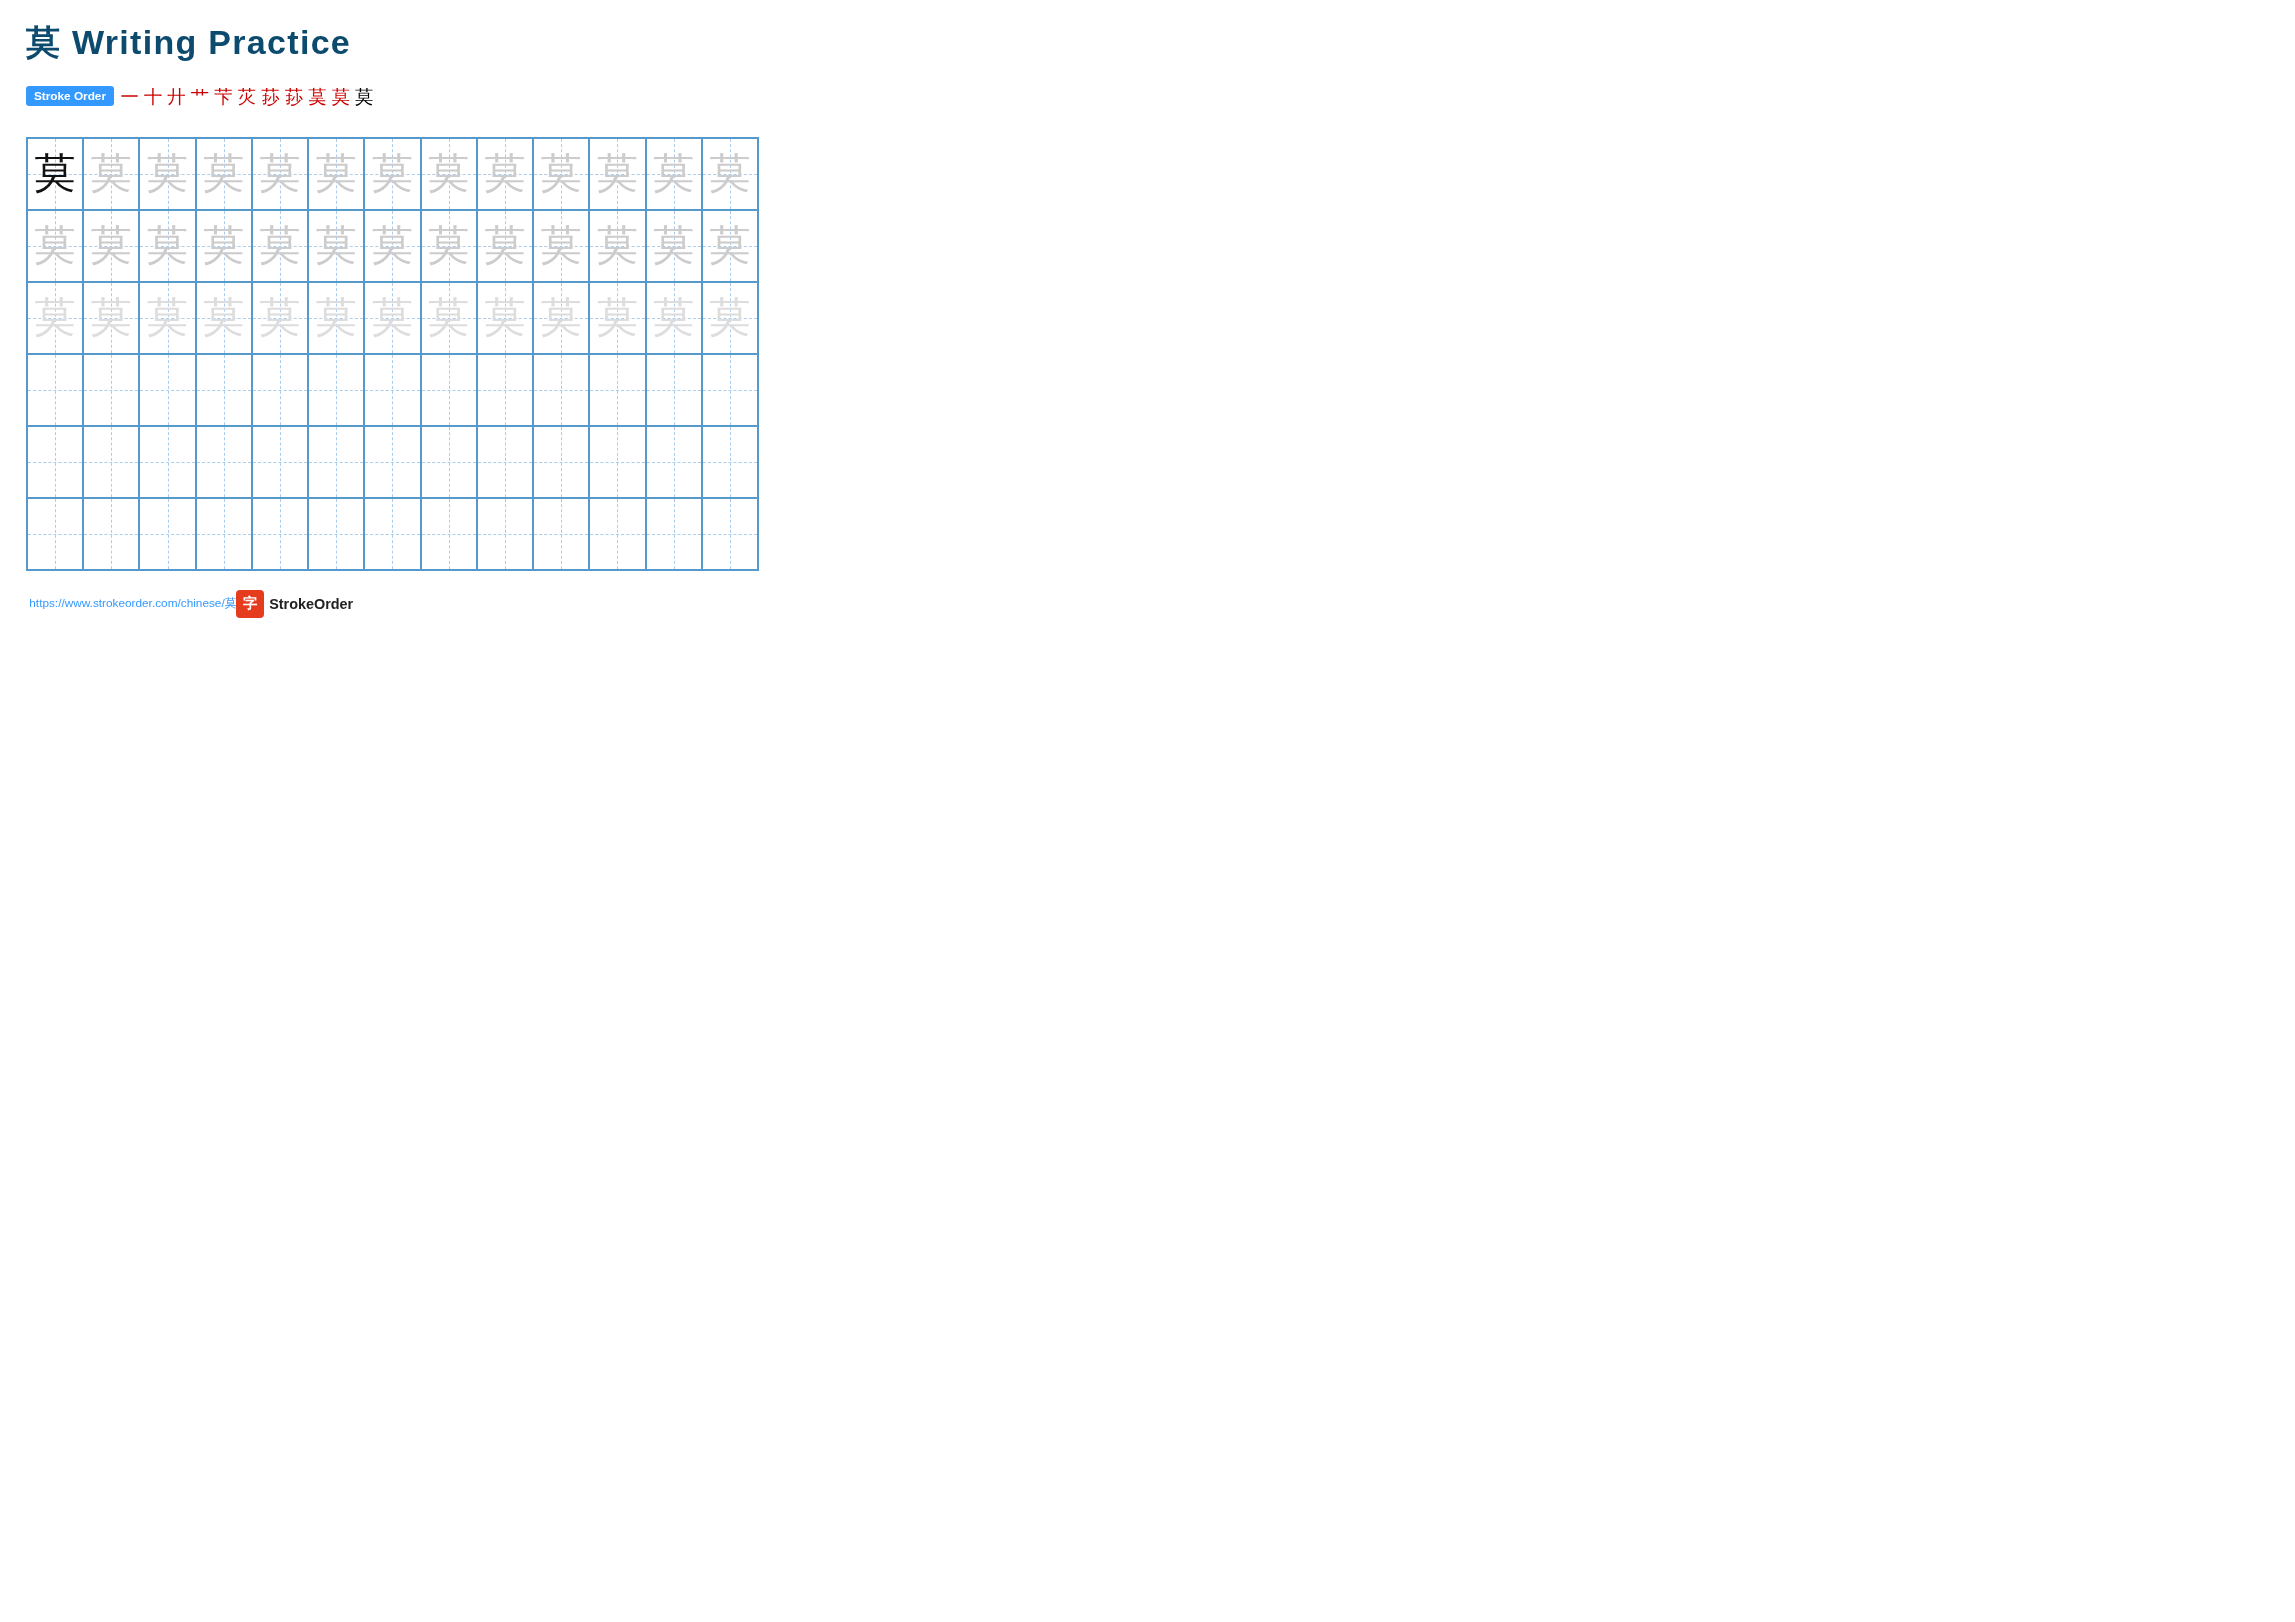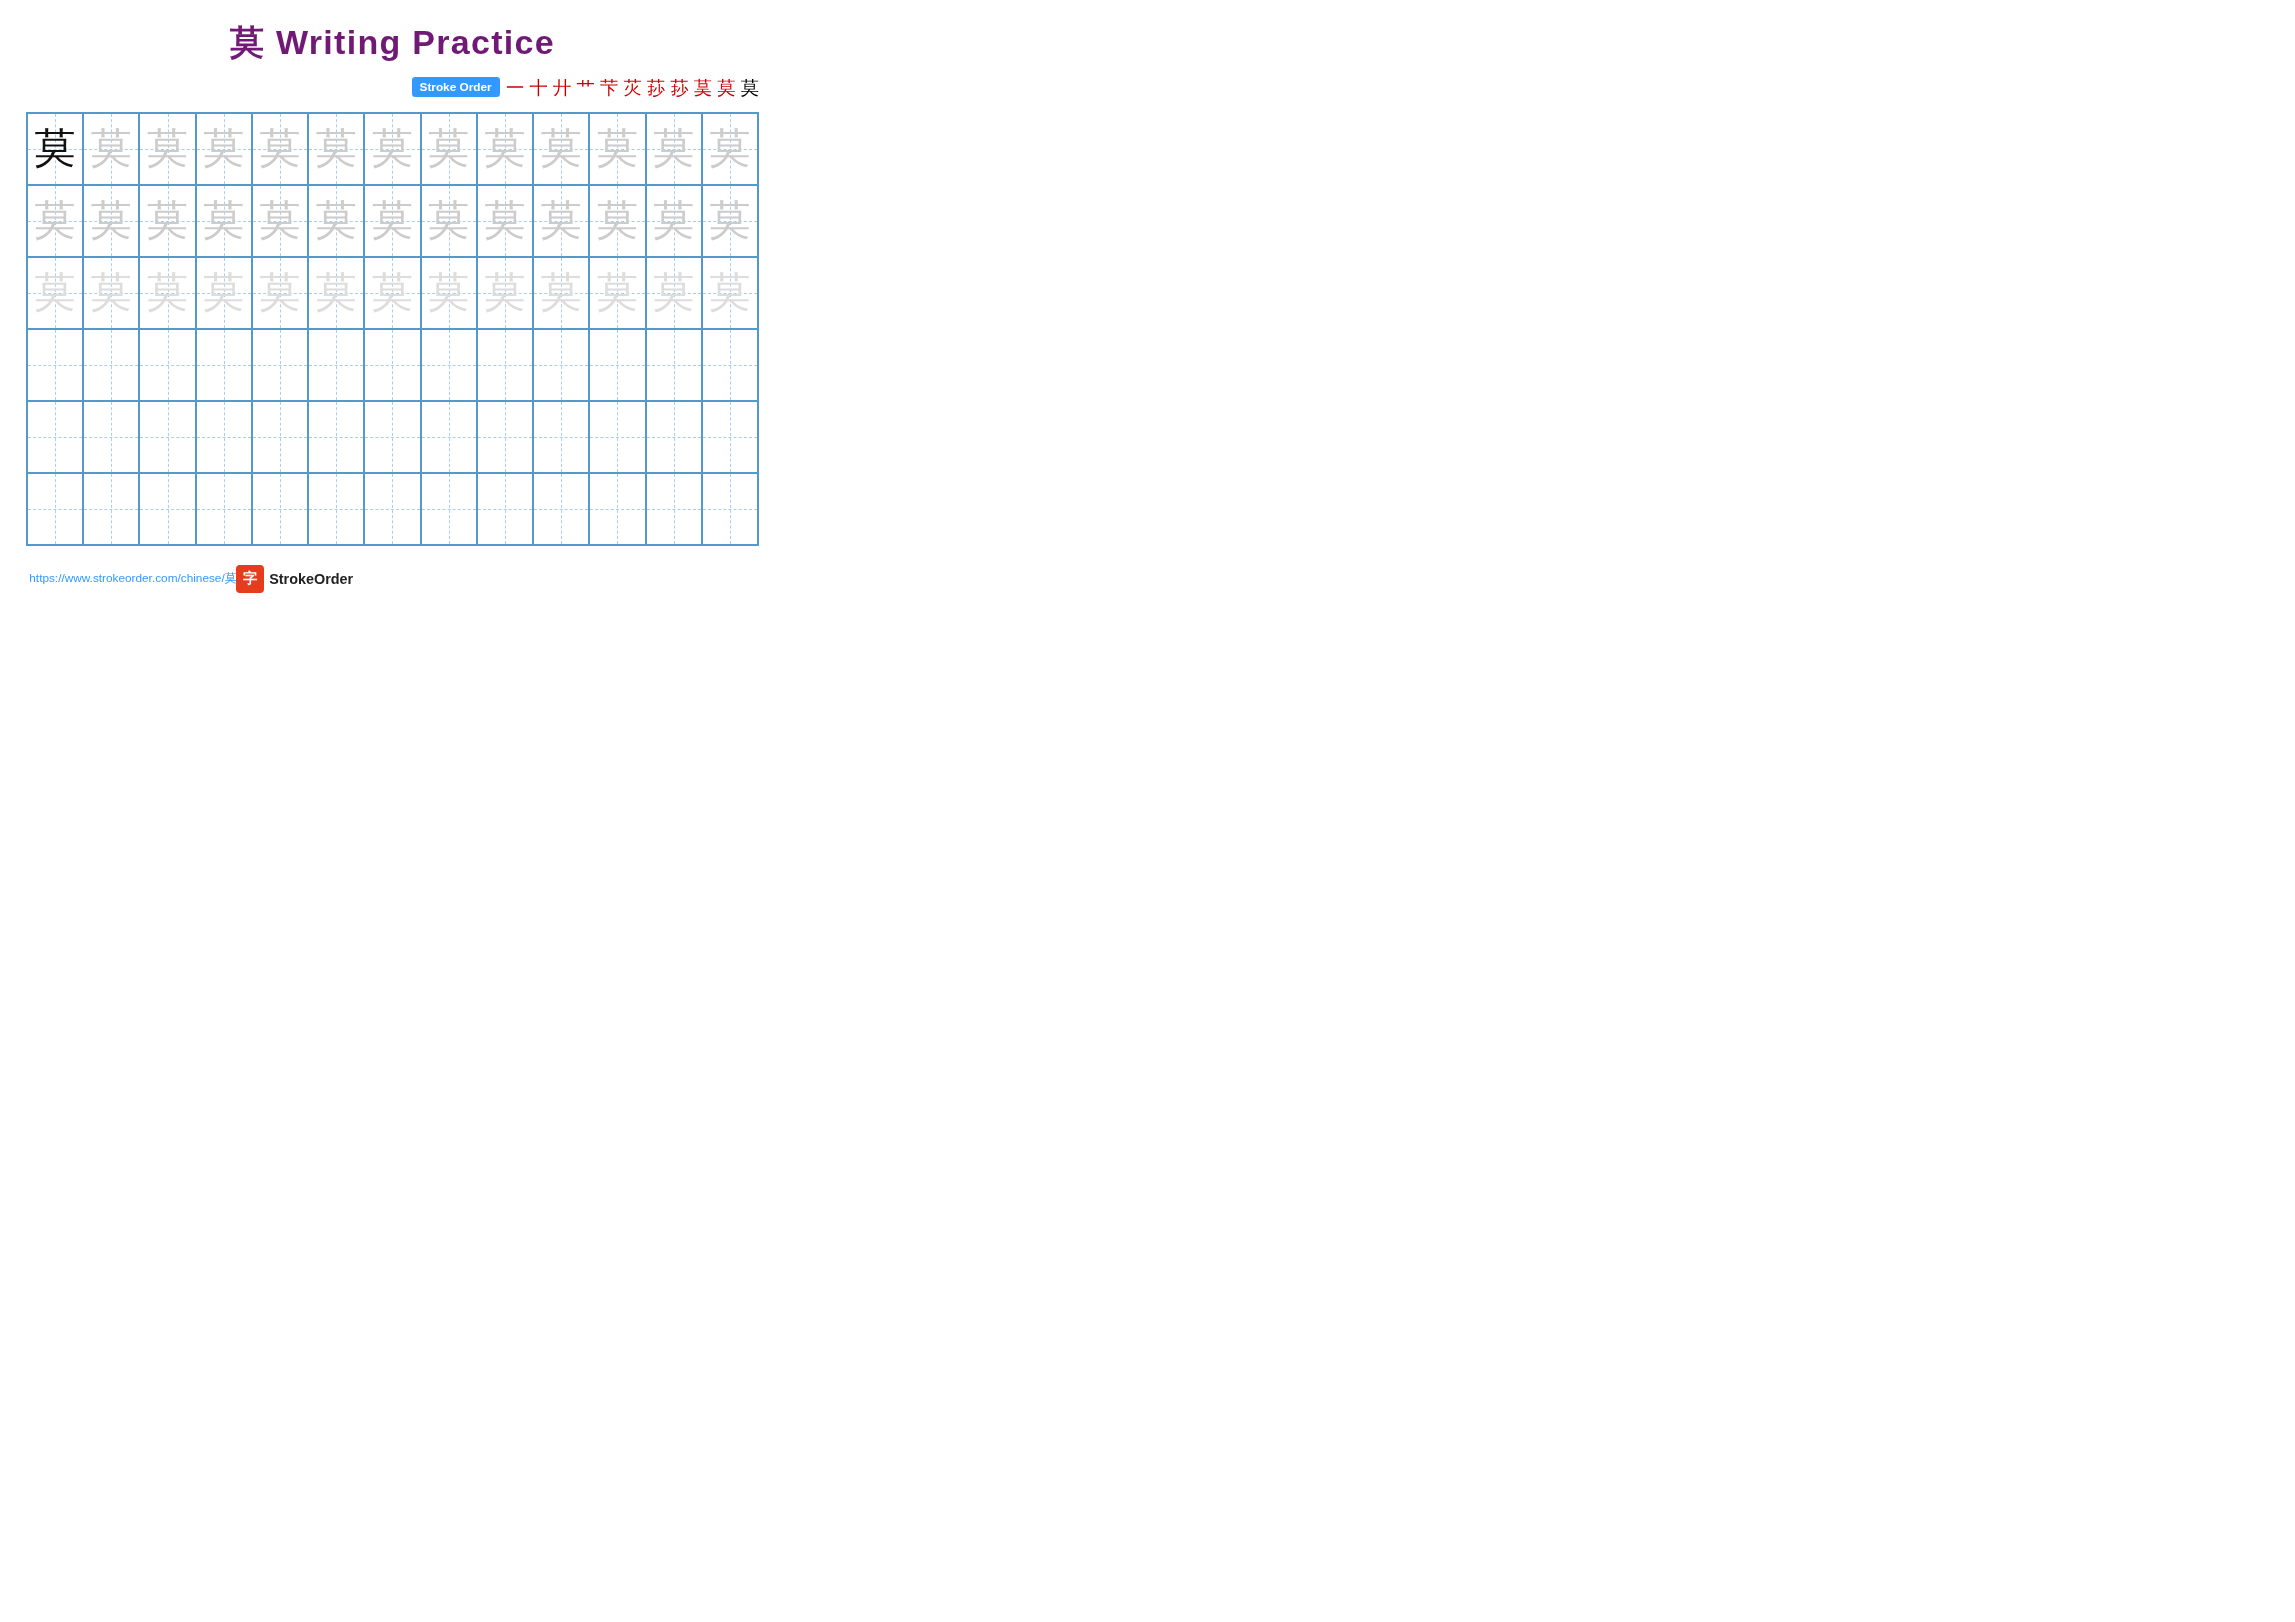--- a/index.html
+++ b/index.html
@@ -5,34 +5,33 @@
     * { margin: 0; padding: 0; box-sizing: border-box; }
     body {
       background: #ffffff;
       font-family: Arial, sans-serif;
       width: 785px;
       min-height: 556px;
       padding: 19.6px 26px;
     }
 
     .page-title {
-      text-align: center;
+      text-align: left;
       font-size: 34px;
       font-weight: bold;
-      color: #701a75;
-      margin-bottom: 9px;
+      color: #0c4a6e;
+      margin-bottom: 18px;
       letter-spacing: 1.3px;
     }
 
     .stroke-order-row {
       display: flex;
       align-items: center;
-      margin-bottom: 12px;
+      margin-bottom: 28px;
       gap: 6.5px;
-      justify-content: flex-end;
     }
 
     .stroke-order-badge {
       background: #3399ff;
       color: white;
       font-size: 11.8px;
       font-weight: bold;
       padding: 3.3px 7.9px;
       border-radius: 3.3px;
       white-space: nowrap;

